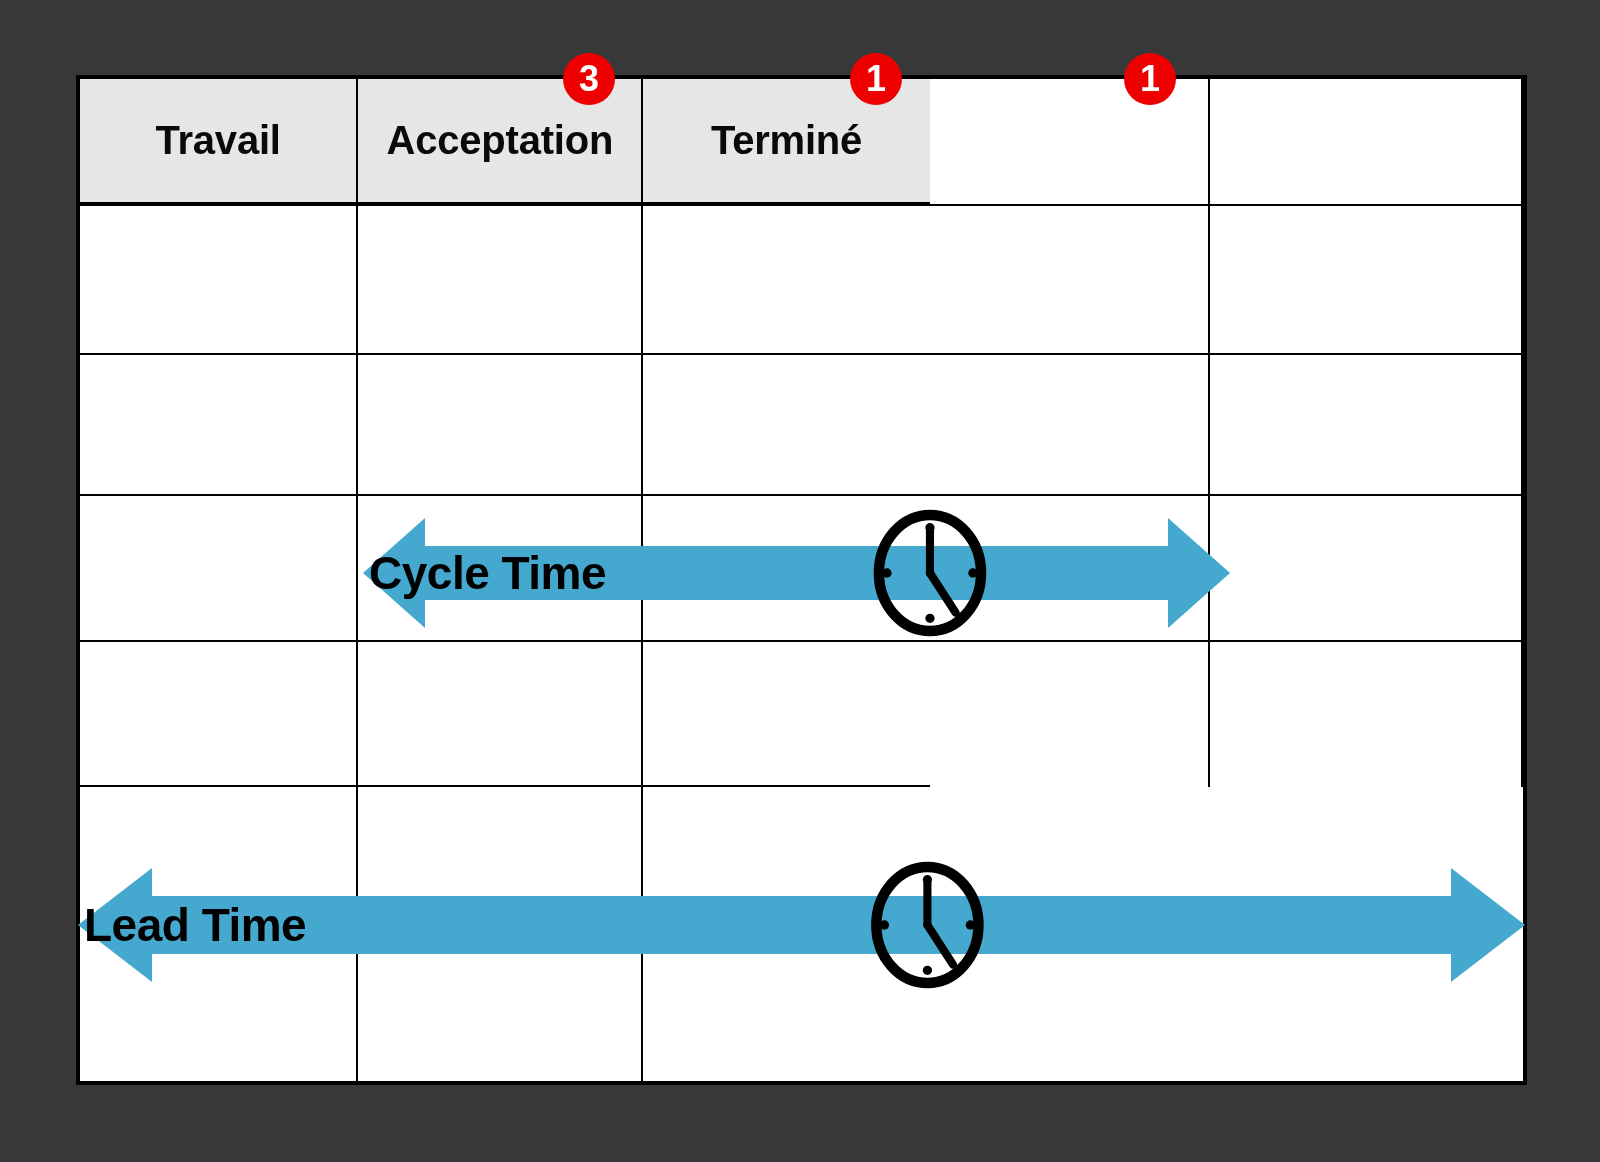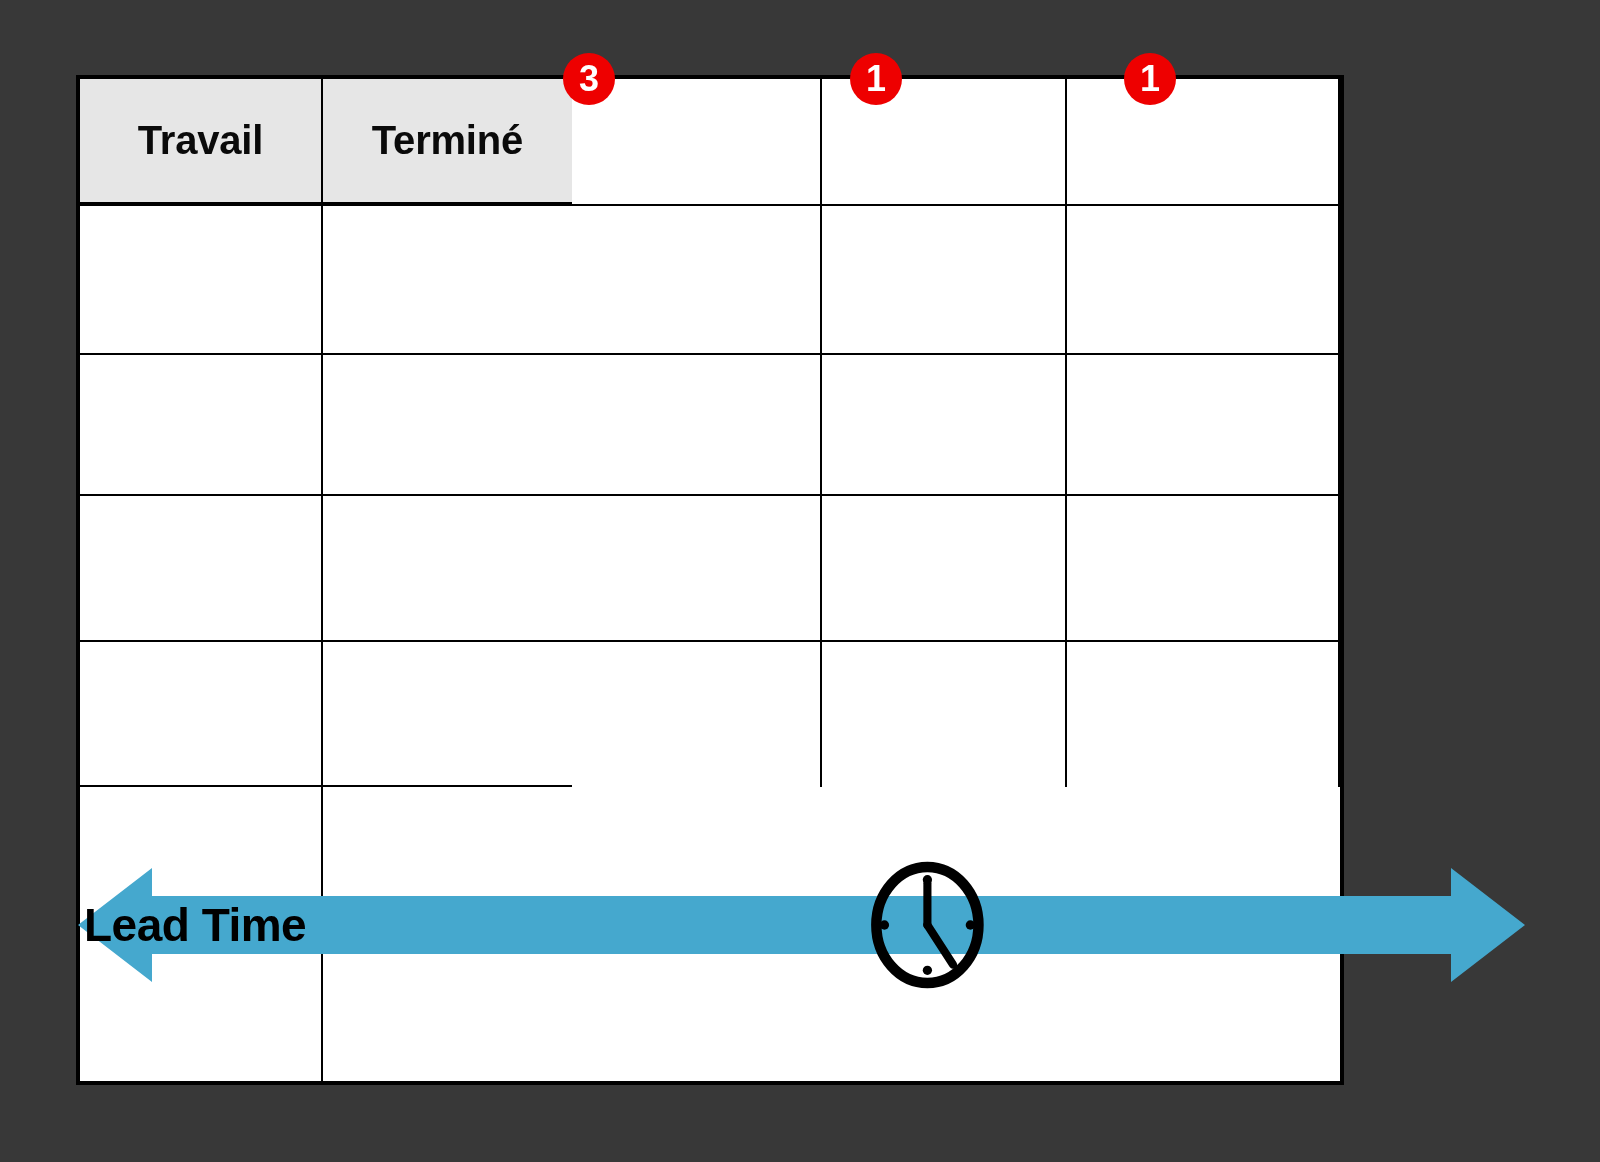--- a/index.html
+++ b/index.html
@@ -16,21 +16,21 @@
     width: 1600px;
     height: 1162px;
     background: #383838;
   }
 
   
   #board {
     position: absolute;
     left: 76px;
     top: 75px;
-    width: 1268px;
+    width: 1451px;
     height: 1010px;
     border: 4px solid #000000;
     background: #ffffff;
     padding-left: 40px;
   }
 
   .board-grid {
     position: absolute;
     inset: 0;
     display: grid;
@@ -133,20 +133,23 @@
 <body>
 
 <div id="stage">
 
   <div id="board">
     <div class="board-grid">
 
       <div class="cell header-cell">
         <span class="header-label">Travail</span>
       </div>
+      <div class="cell header-cell">
+        <span class="header-label">Acceptation</span>
+      </div>
       <div class="cell header-cell last-col">
         <span class="header-label">Terminé</span>
       </div>
 
       <div class="cell"></div>
       <div class="cell"></div>
       <div class="cell"></div>
       <div class="cell"></div>
       <div class="cell last-col"></div>
 
@@ -180,20 +183,37 @@
   <div class="wip-badge" id="wip-realisation">
     <span>3</span>
   </div>
   <div class="wip-badge" id="wip-acceptation">
     <span>1</span>
   </div>
   <div class="wip-badge" id="wip-deploiement">
     <span>1</span>
   </div>
 
+  <div class="arrow-wrap" id="cycle-time-arrow">
+    <svg viewBox="0 0 867 130" preserveAspectRatio="none">
+      <polygon points="0,65 62,10 62,38 805,38 805,10 867,65 805,120 805,92 62,92 62,120" fill="#45a8ce"></polygon>
+    </svg>
+    <div class="arrow-content">
+      <span class="arrow-label">Cycle Time</span>
+      <svg class="clock-icon" width="52" height="56" viewBox="0 0 52 56">
+        <ellipse cx="26" cy="28" rx="22" ry="25" fill="none" stroke="#000000" stroke-width="4.5"></ellipse>
+        <circle cx="26" cy="8.5" r="2" fill="#000000"></circle>
+        <circle cx="26" cy="47.5" r="2" fill="#000000"></circle>
+        <circle cx="7.5" cy="28" r="2" fill="#000000"></circle>
+        <circle cx="44.5" cy="28" r="2" fill="#000000"></circle>
+        <line x1="26" y1="28" x2="26" y2="10" stroke="#000000" stroke-width="3.5" stroke-linecap="round"></line>
+        <line x1="26" y1="28" x2="37" y2="45" stroke="#000000" stroke-width="3.5" stroke-linecap="round"></line>
+      </svg>
+    </div>
+  </div>
 
   <div class="arrow-wrap" id="lead-time-arrow">
     <svg viewBox="0 0 1447 130" preserveAspectRatio="none">
       <polygon points="0,65 74,8 74,36 1373,36 1373,8 1447,65 1373,122 1373,94 74,94 74,122" fill="#45a8ce"></polygon>
     </svg>
     <div class="arrow-content">
       <span class="arrow-label">Lead Time</span>
       <svg class="clock-icon" width="52" height="56" viewBox="0 0 52 56">
         <ellipse cx="26" cy="28" rx="22" ry="25" fill="none" stroke="#000000" stroke-width="4.5"></ellipse>
         <circle cx="26" cy="8.5" r="2" fill="#000000"></circle>

